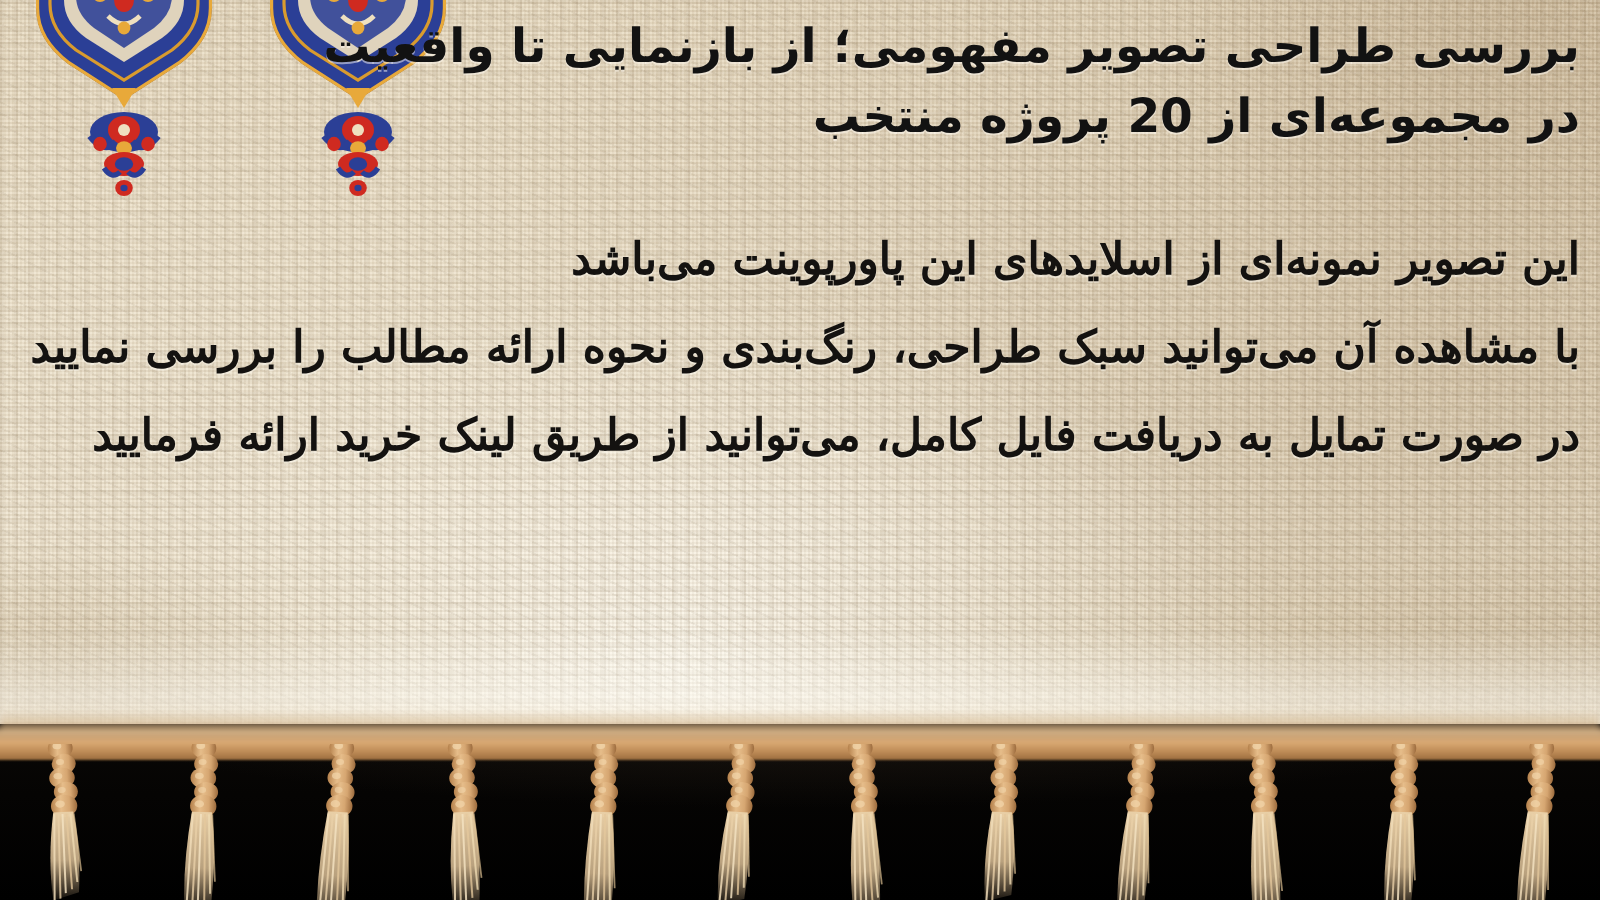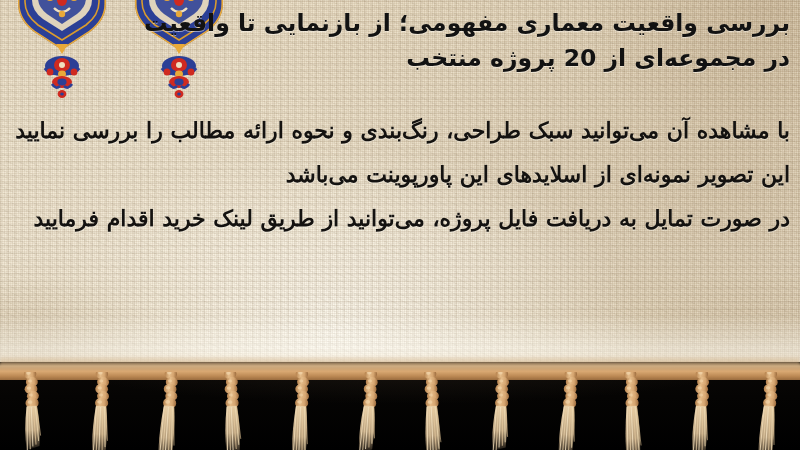--- a/index.html
+++ b/index.html
@@ -355,28 +355,28 @@
         <g transform="translate(48,116)">
           <ellipse cx="0" cy="0" rx="4.4" ry="4" fill="#cf2a20"></ellipse>
           <ellipse cx="0" cy="0" rx="1.8" ry="1.6" fill="#2b3f96"></ellipse>
         </g>
       </svg>
     </div>
 
   </div>
 
   <div class="title-block">
-    <div class="title-line">بررسی واقعیت معماری مفهومی؛ از بازنمایی تا واقعیت</div>
+    <div class="title-line">بررسی طراحی تصویر مفهومی؛ از بازنمایی تا واقعیت</div>
     <div class="title-line">در مجموعه‌ای از 20 پروژه منتخب</div>
   </div>
 
   <div class="body-block">
+    <div class="body-line">این تصویر نمونه‌ای از اسلایدهای این پاورپوینت می‌باشد</div>
     <div class="body-line">با مشاهده آن می‌توانید سبک طراحی، رنگ‌بندی و نحوه ارائه مطالب را بررسی نمایید</div>
-    <div class="body-line">این تصویر نمونه‌ای از اسلایدهای این پاورپوینت می‌باشد</div>
-    <div class="body-line">در صورت تمایل به دریافت فایل پروژه، می‌توانید از طریق لینک خرید اقدام فرمایید</div>
+    <div class="body-line">در صورت تمایل به دریافت فایل کامل، می‌توانید از طریق لینک خرید ارائه فرمایید</div>
   </div>
 
   <div class="bottom-glow"></div>
 
   <div class="fringe-zone">
     <div class="fringe-black"></div>
     <div class="cord-shadowline"></div>
     <div class="cord-band"></div>
     <div id="tassels">
         <div class="tassel" style="left: 18.3333px;"><svg width="30" height="78" viewBox="0 0 30 78" xmlns="http://www.w3.org/2000/svg">

